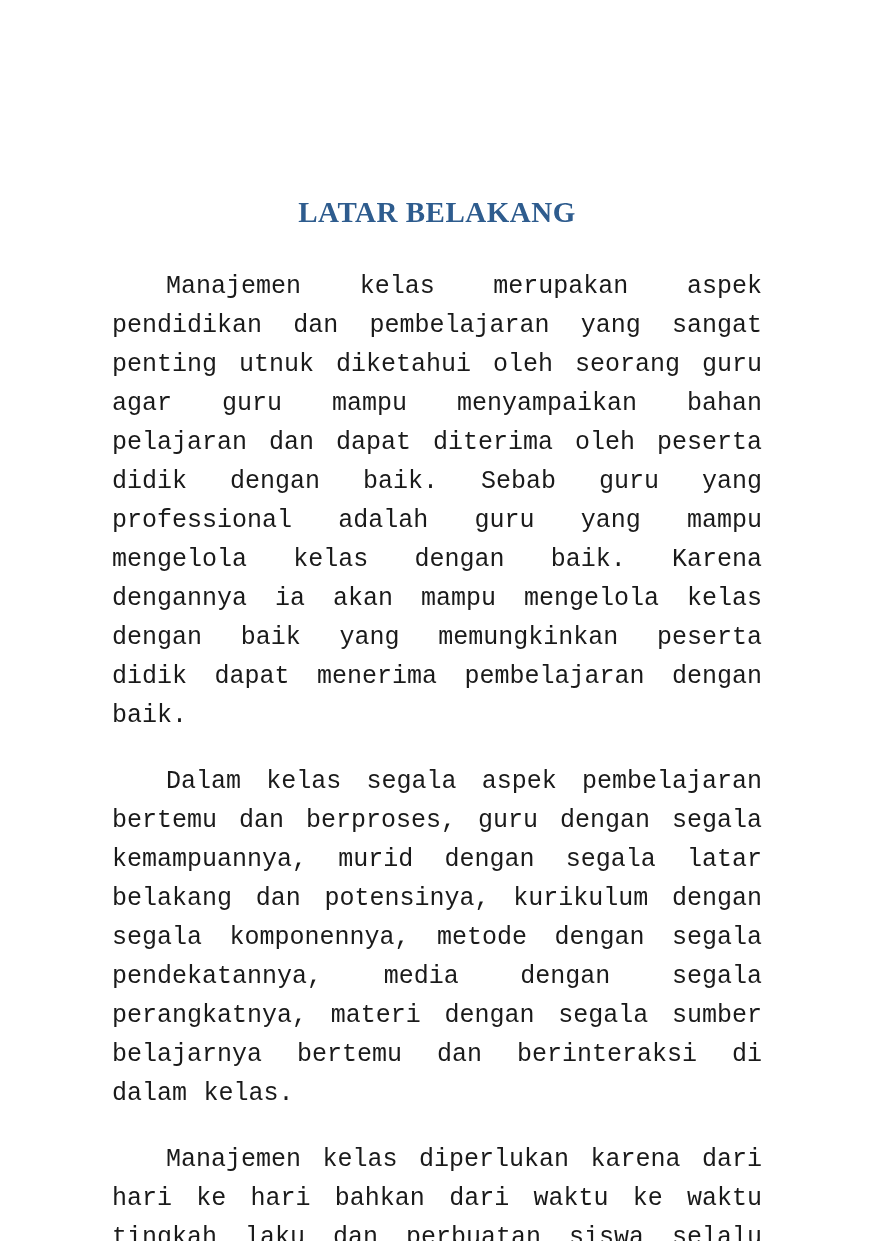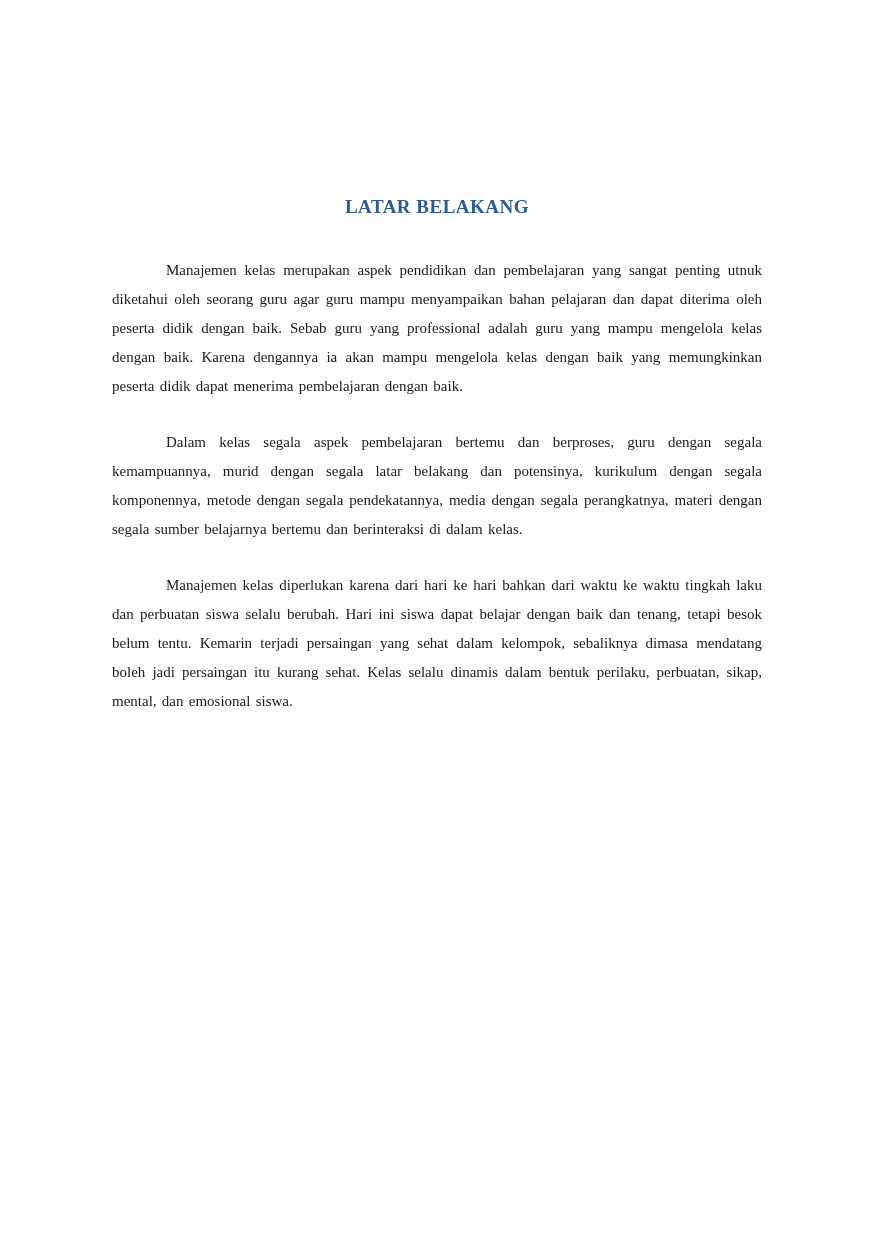--- a/index.html
+++ b/index.html
@@ -14,36 +14,37 @@
     width: 874px;
     height: 1241px;
     background: var(--page-bg, #ffffff);
     padding: 196px 112px 0 112px;
     overflow: hidden;
     font-family: "Liberation Serif", "DejaVu Serif", serif;
   }
 
   .page-title {
     font-family: "Liberation Serif", "DejaVu Serif", serif;
-    font-size: 19px;
+    font-size: 29px;
     font-weight: bold;
     letter-spacing: 0.5px;
     text-align: center;
     color: var(--title-color, #2e5c8e);
     margin-bottom: 38px;
   }
 
   .body-text p {
-    font-size: 15px;
-    line-height: 29px;
+    font-size: 25px;
+    line-height: 39px;
     color: var(--text-color, #1a1a1a);
     text-align: justify;
     text-indent: 54px;
     margin-bottom: 27px;
     word-spacing: 1.5px;
+    font-family: Liberation Mono, monospace;
   }
 </style>
 </head>
 <body>
 
 <div class="page">
   <h1 class="page-title">LATAR BELAKANG</h1>
 
   <div class="body-text">
     <p>Manajemen kelas merupakan aspek pendidikan dan pembelajaran yang sangat penting utnuk diketahui oleh seorang guru agar guru mampu menyampaikan bahan pelajaran dan dapat diterima oleh  peserta didik dengan baik. Sebab guru yang professional adalah guru yang mampu mengelola kelas dengan baik. Karena dengannya ia akan mampu mengelola kelas dengan baik yang memungkinkan peserta didik dapat menerima pembelajaran dengan baik.</p>

